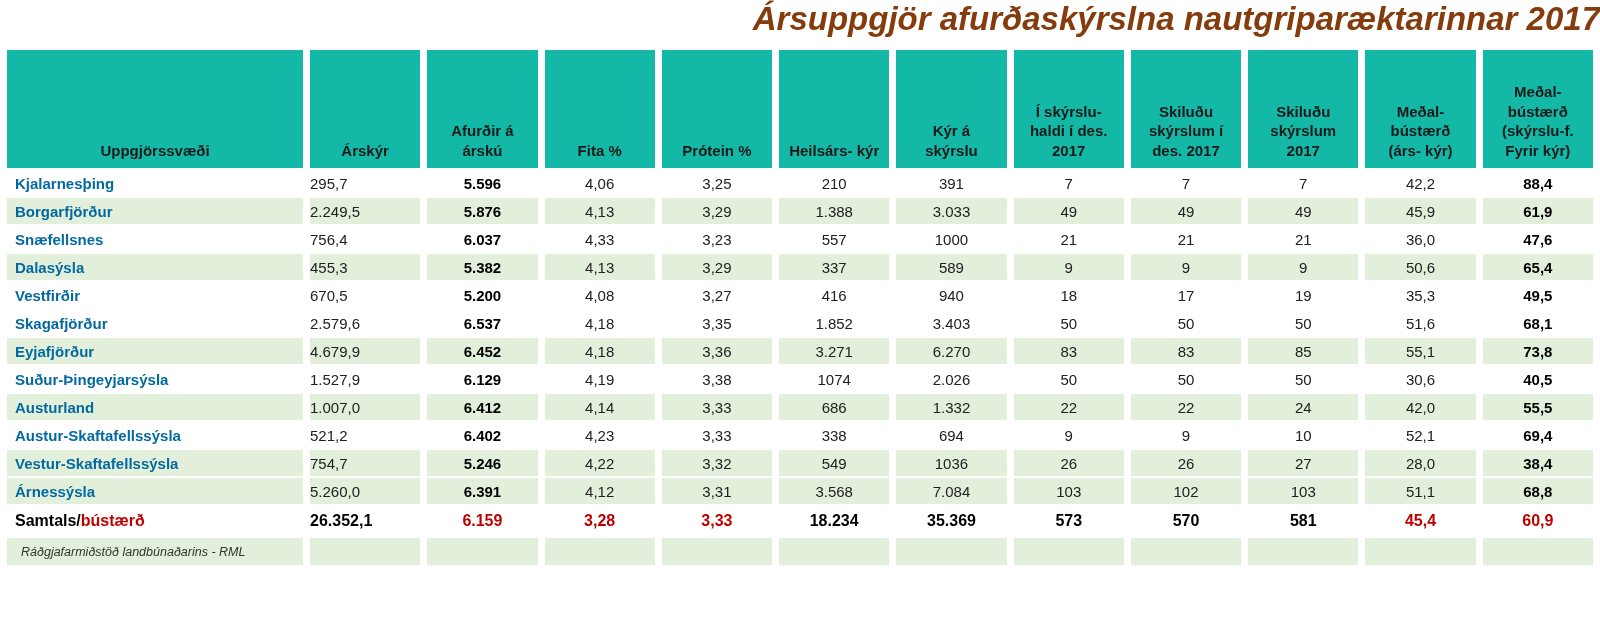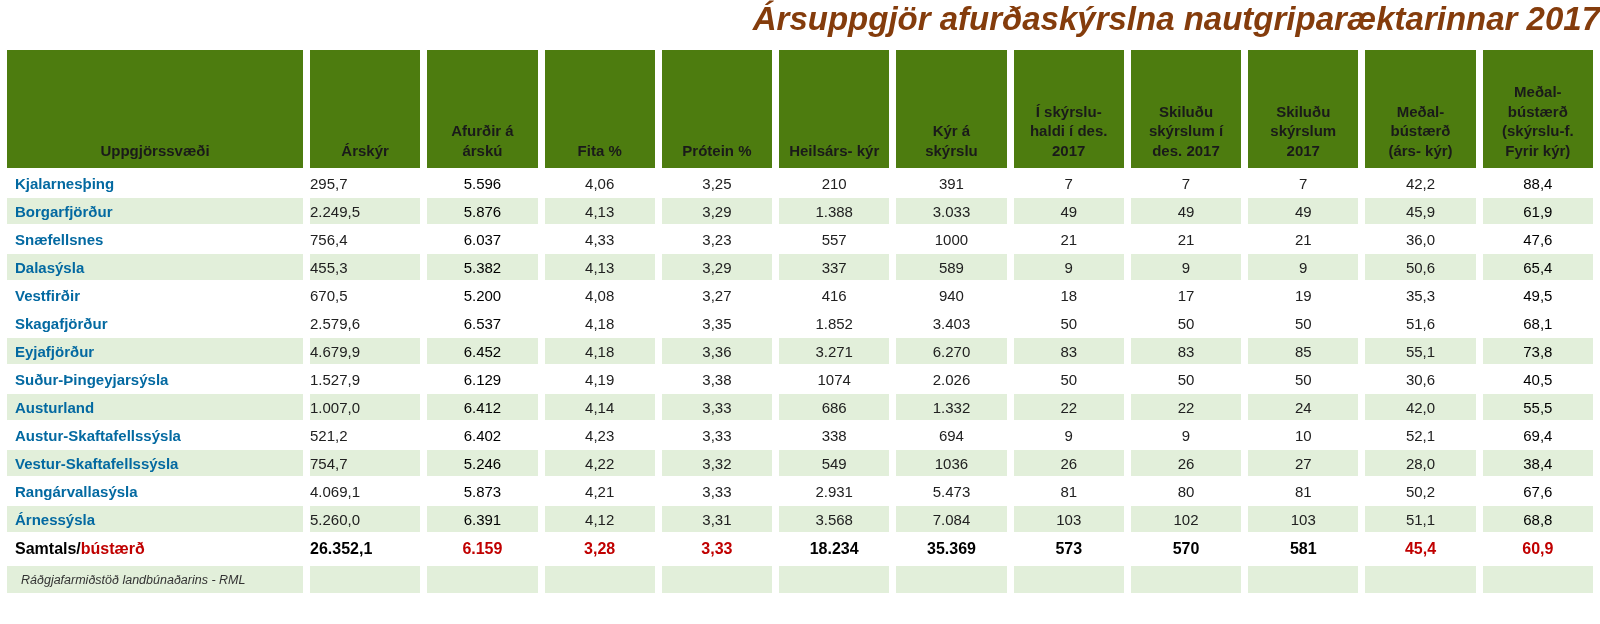--- a/index.html
+++ b/index.html
@@ -4,29 +4,29 @@
 <style>
   * { margin:0; padding:0; box-sizing:border-box; }
   html,body { width:1600px; height:624px; background:#fff; overflow:hidden;
               font-family:"Liberation Sans","DejaVu Sans",sans-serif; }
   .page-title { width:1600px; height:48px; text-align:right;
                 font-size:33px; font-weight:bold; font-style:italic;
                 padding-top:0; letter-spacing:0px; }
   table.report { width:1600px; table-layout:fixed;
                  border-collapse:separate; border-spacing:7px 2px; }
   col.c-region { width:296px; }
-  th { background:#4d7c0f; vertical-align:bottom; text-align:center;
+  th { background:#14b8a6; vertical-align:bottom; text-align:center;
        font-size:15px; font-weight:bold; color:#1a1a1a;
        white-space:pre-line; line-height:1.32; padding:0 2px 7px 2px; height:118px; }
   td { font-size:15px; color:#212121; text-align:center; height:26px;
        vertical-align:middle; overflow:hidden; white-space:nowrap; }
   tr.band td { background:#e2efda; }
   td.region { text-align:left; font-weight:bold; padding-left:8px; color:#0369a1; }
   td.num-right { text-align:left; padding-right:10px; }
-  td.bold { font-weight:normal; color:#000; }
+  td.bold { font-weight:bold; color:#000; }
   tr.totals td { font-weight:bold; font-size:16px; height:30px; color:#000; }
   tr.totals td.red, span.red { color:#c00000; }
   tr.footer td { background:#e2efda; height:27px;margin-left:33px; }
   td.footnote { text-align:left; font-style:italic; font-weight:normal;
                 font-size:12.5px; color:#333; padding-left:14px; }
 </style>
 </head>
 <body>
 
 <div class="page-title" style="color: rgb(132, 60, 12);">Ársuppgjör afurðaskýrslna nautgriparæktarinnar 2017</div>
@@ -223,34 +223,20 @@
         <td>4,22</td>
         <td>3,32</td>
         <td>549</td>
         <td>1036</td>
         <td>26</td>
         <td>26</td>
         <td>27</td>
         <td>28,0</td>
         <td class="bold">38,4</td>
       </tr>
-      <tr>
-        <td class="region">Rangárvallasýsla</td>
-        <td class="num-right">4.069,1</td>
-        <td class="bold">5.873</td>
-        <td>4,21</td>
-        <td>3,33</td>
-        <td>2.931</td>
-        <td>5.473</td>
-        <td>81</td>
-        <td>80</td>
-        <td>81</td>
-        <td>50,2</td>
-        <td class="bold">67,6</td>
-      </tr>
       <tr class="band">
         <td class="region">Árnessýsla</td>
         <td class="num-right">5.260,0</td>
         <td class="bold">6.391</td>
         <td>4,12</td>
         <td>3,31</td>
         <td>3.568</td>
         <td>7.084</td>
         <td>103</td>
         <td>102</td>

